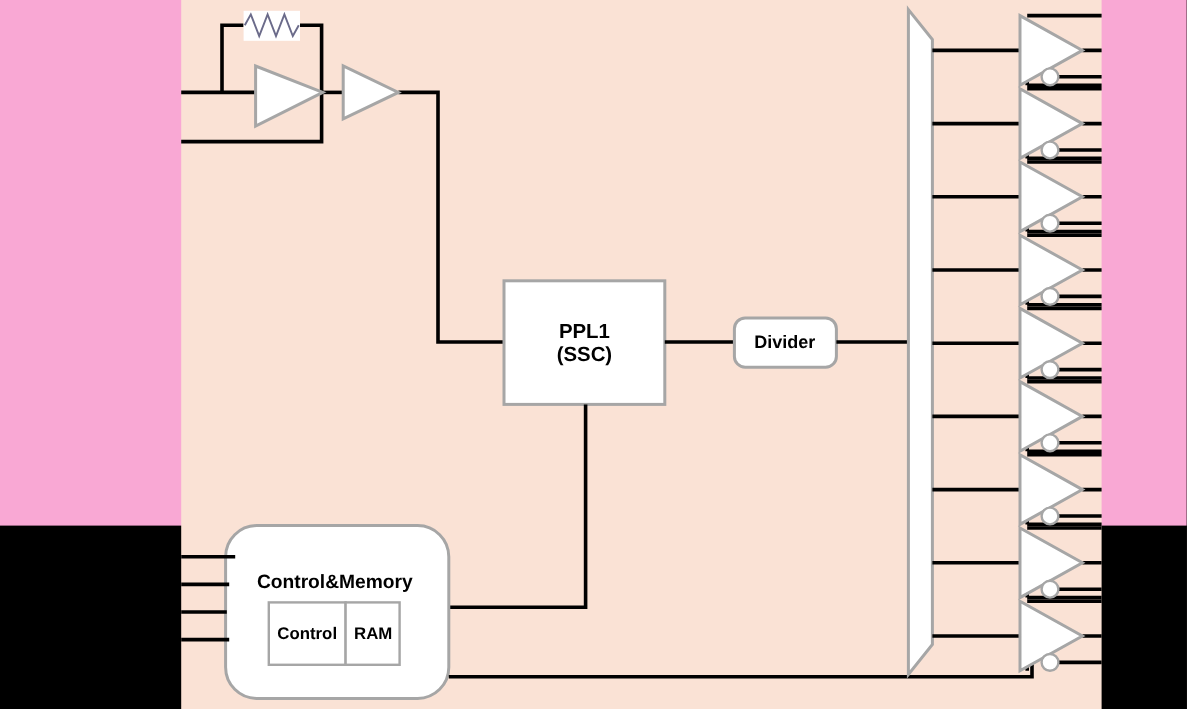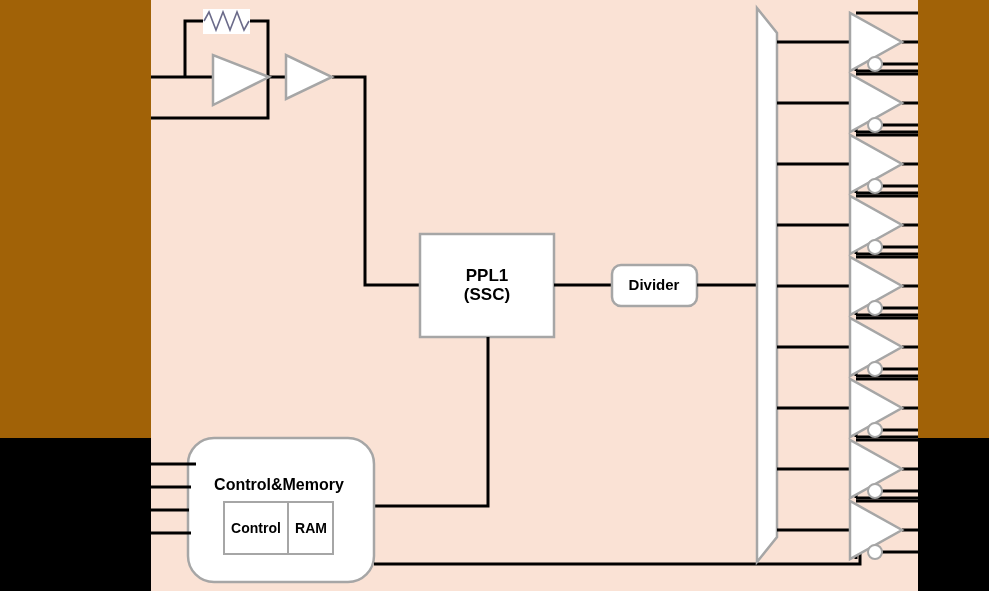--- a/index.html
+++ b/index.html
@@ -11,21 +11,21 @@
   body {
     width: 989px;
     height: 591px;
     overflow: hidden;
     font-family: "Liberation Sans", sans-serif;
   }
   #diagram-root {
     position: relative;
     width: 989px;
     height: 438px;
-    background: #a16207;
+    background: #f9a8d4;
   }
   #diagram-svg {
     position: absolute;
     left: 0;
     top: 0;
     display: block;
   }
   .blk-label {
     font-family: "Liberation Sans", sans-serif;
     font-weight: bold;

